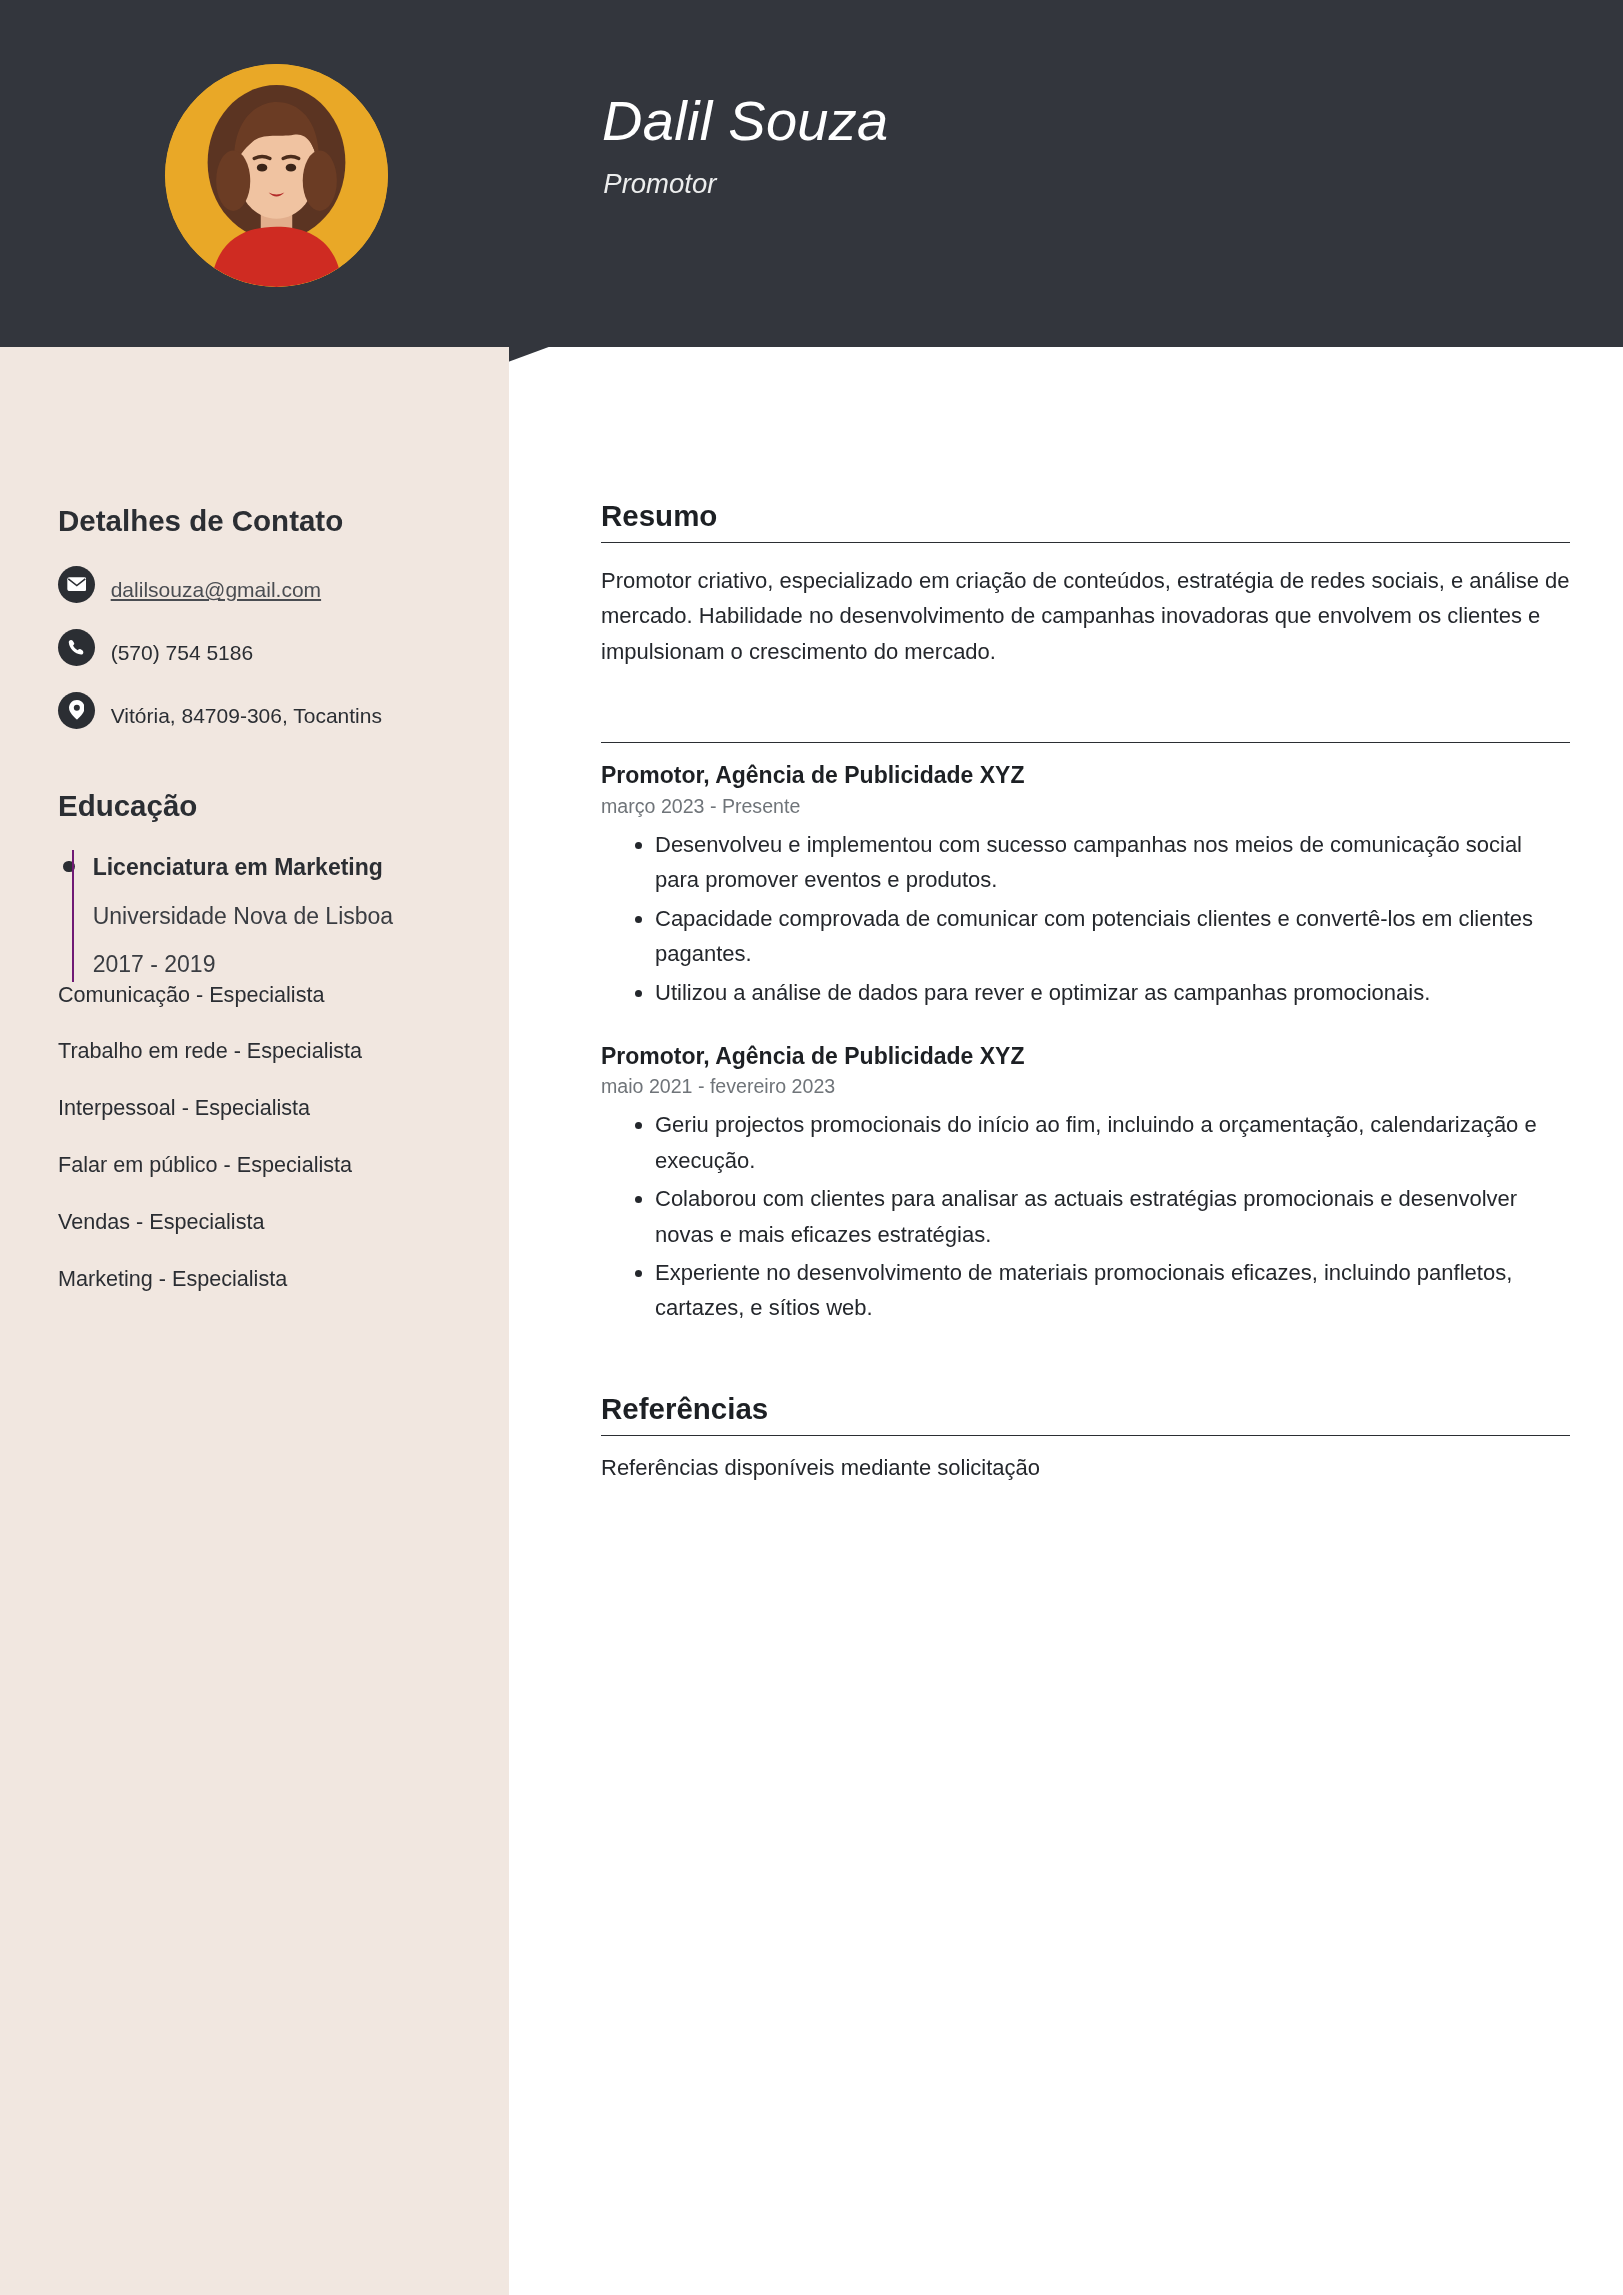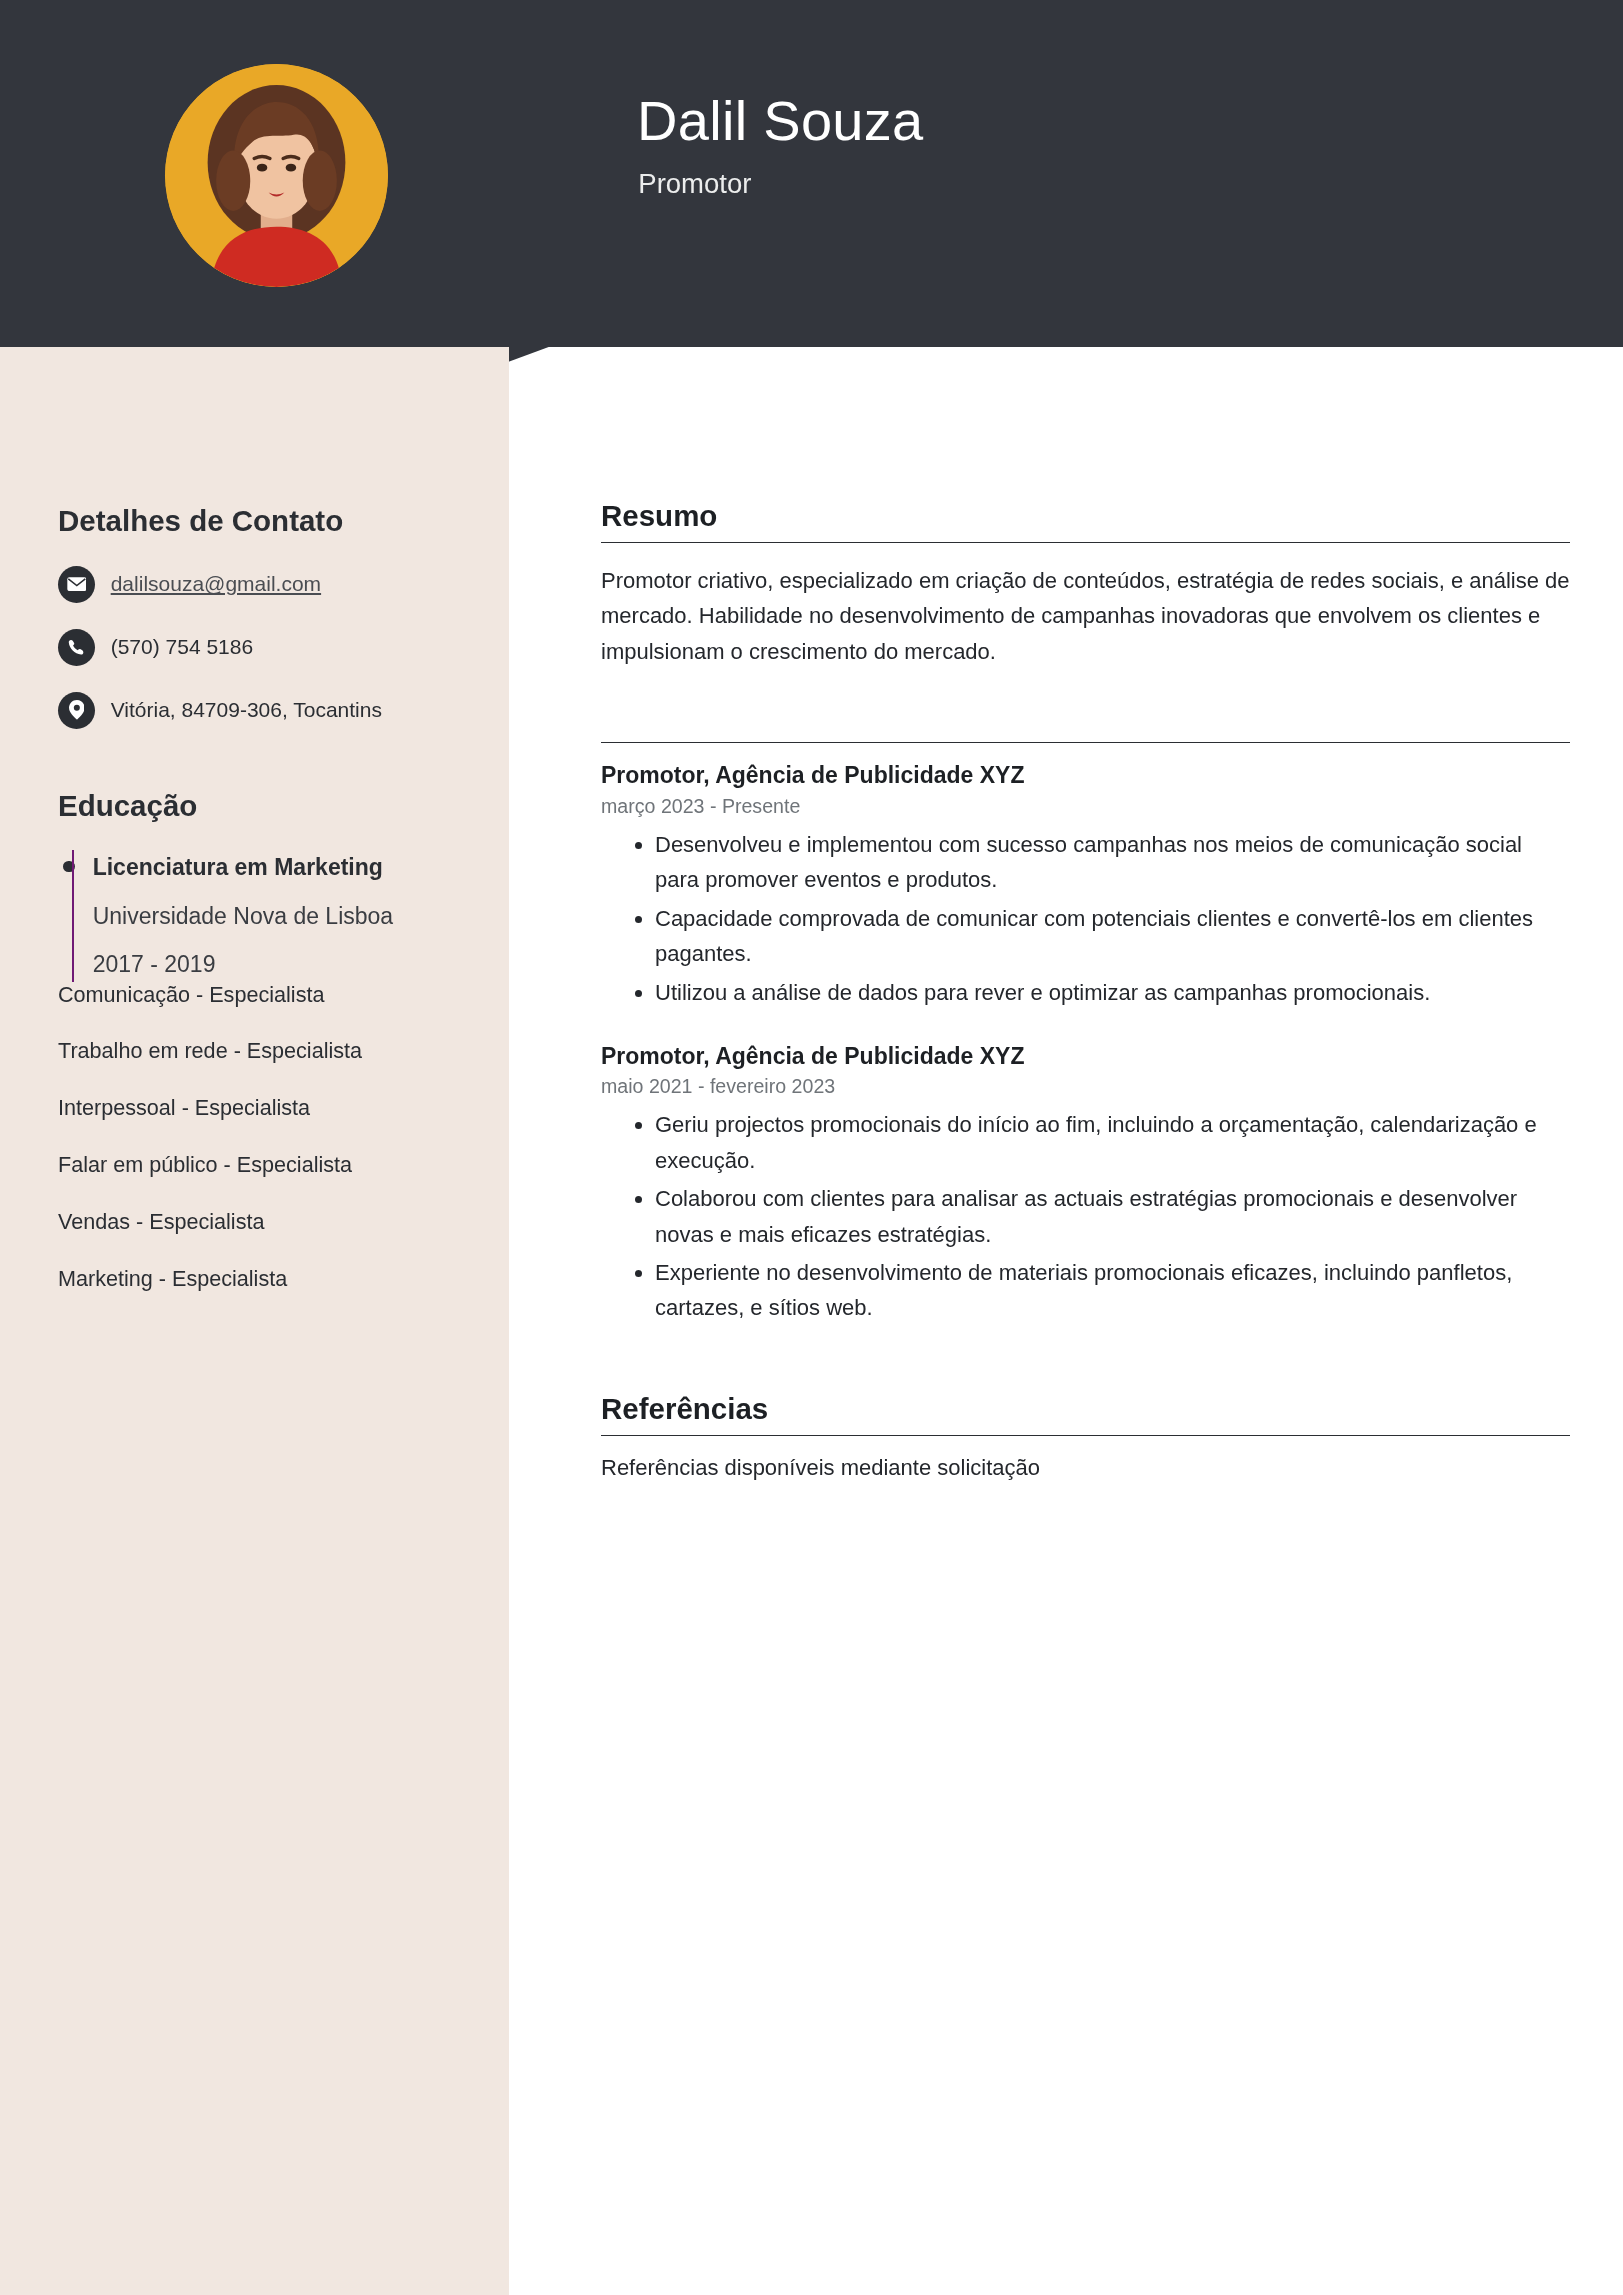--- a/index.html
+++ b/index.html
@@ -41,22 +41,23 @@
     width: 223px;
     height: 223px;
     border-radius: 50%;
     overflow: hidden;
     background: #e8a92a;
   }
   .avatar svg { display:block; }
 
   .header-text {
     position: absolute;
-    left: 637px;
+    left: 602px;
     top: 92px;
+    font-style: italic;
   }
   .name {
     font-size: 56px;
     font-weight: 400;
     color: #ffffff;
     letter-spacing: 0.3px;
     line-height: 1.05;
     margin: 0;
   }
   .job-title {
@@ -88,21 +89,21 @@
     font-weight: 700;
     color: #2b2e33;
     margin: 0 0 27.5px 0;
   }
   .side-heading.sp {
     margin-top: 60px;
   }
 
   .contact-row {
     display: flex;
-    align-items: center;
+    align-items: flex-end;
     margin-bottom: 26px;
   }
   .contact-icon {
     width: 37px;
     height: 37px;
     border-radius: 50%;
     background: #2b2e33;
     display: flex;
     align-items: center;
     justify-content: center;

